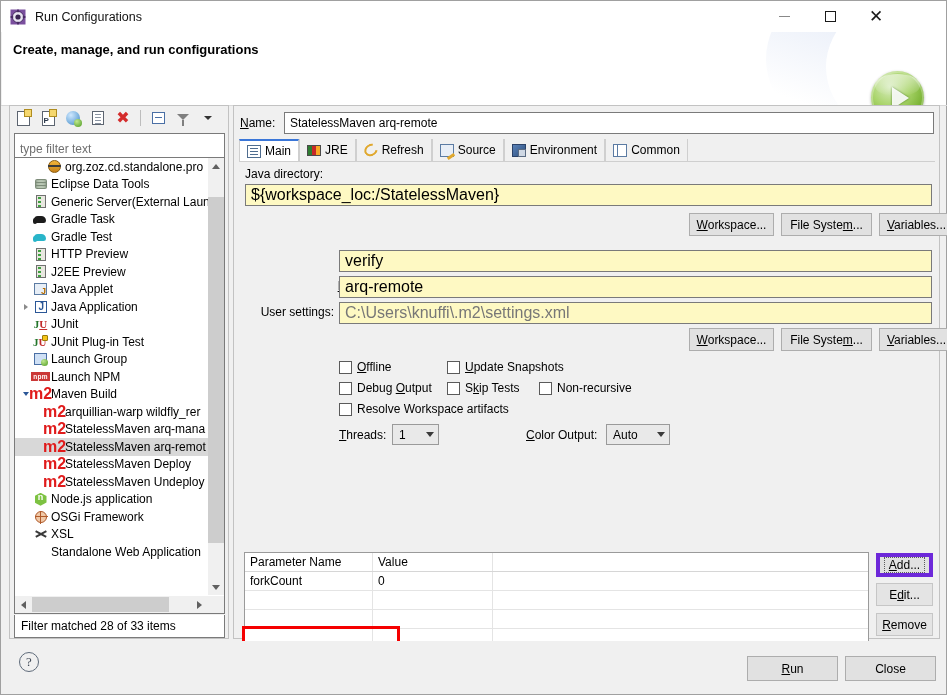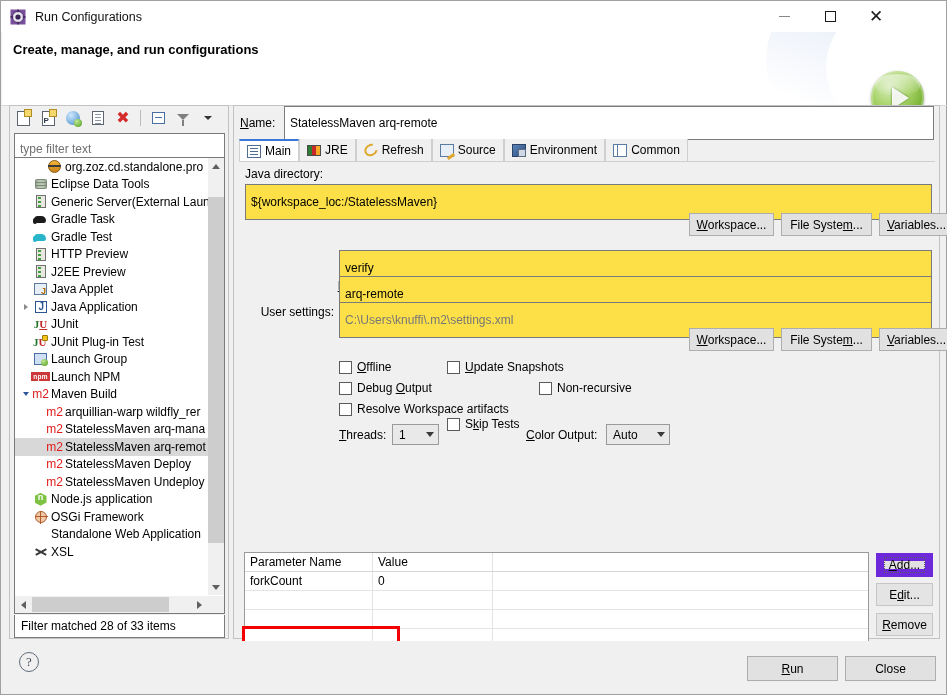--- a/index.html
+++ b/index.html
@@ -181,21 +181,21 @@
   .ic-junitplug { position:relative; width:15px; height:13px; }
   .ic-junitplug .txt { position:absolute; left:0; bottom:0; font-size:11px; font-weight:bold; font-family:"Liberation Serif", serif; line-height:11px; }
   .ic-junitplug .dot { position:absolute; right:0px; top:0px; width:6px; height:6px; background:#f5c518; border:1px solid #9a7b0a; border-radius:1px; }
 
   .ic-launchgrp { width:13px; height:12px; background:#cfe0f5; border:1px solid #4a6fa5; position:relative; }
   .ic-launchgrp::after { content:""; position:absolute; right:-2px; bottom:-2px; width:7px; height:7px; border-radius:50%;
     background:radial-gradient(circle at 35% 30%,#bfe890,#4e9a20); }
 
   .ic-npm { font-size:6.5px; font-weight:bold; color:#fff; background:#cb3837; padding:1px 2px; line-height:7px; letter-spacing:.3px; }
 
-  .ic-m2 { font-size:12px; font-weight:normal; color:#e01b1b; font-family:"Liberation Sans", sans-serif; line-height:10px; }
+  .ic-m2 { font-size:16px; font-weight:bold; color:#e01b1b; font-family:"Liberation Sans", sans-serif; line-height:10px; }
 
   .ic-node { width:12px; height:13px; background:#7dc242; position:relative;
     clip-path: polygon(50% 0%, 100% 25%, 100% 75%, 50% 100%, 0% 75%, 0% 25%); }
   .ic-node::after { content:"n"; position:absolute; left:0; right:0; top:-1px; text-align:center; font-size:9px; font-weight:bold; color:#fff; }
 
   .ic-osgi { width:12px; height:12px; border-radius:50%; border:1.4px solid #b05a2a; background:#f0c9a8; position:relative; }
   .ic-osgi::before { content:""; position:absolute; left:4px; top:-1px; width:1.4px; height:13px; background:#b05a2a; }
   .ic-osgi::after { content:""; position:absolute; left:-1px; top:4px; width:13px; height:1.4px; background:#b05a2a; }
 
   .ic-xsl { width:13px; height:12px; position:relative; }
@@ -241,21 +241,21 @@
   
   #right-panel {
     position:absolute; left:232px; top:104px; width:707px; height:534px;
     border:1px solid #c2c2c2;
     background:#f0f0f0;
   }
   #name-row { position:absolute; left:6px; top:6px; width:694px; height:22px; display:flex; align-items:center; }
   #name-label { width:44px; font-size:12px; }
   #name-input {
     width:650px; height:22px; border:1px solid #7a7a7a; background:#fff;
-    font-family:"Liberation Sans", sans-serif; font-size:12px; padding:16px 5px;
+    font-family:"Liberation Sans", sans-serif; font-size:12px; padding:4px 5px;
   }
 
   
   #tabs { position:absolute; left:5px; top:33px; width:696px; height:22px; display:flex; align-items:flex-end; }
   .tab {
     height:22px; display:flex; align-items:center; gap:4px; padding:0 7px;
     font-size:12px; background:#f0f0f0; border-left:1px solid #cfcfcf; border-right:1px solid #cfcfcf;
     position:relative;
   }
   .tab:first-child { border-left:none; }
@@ -275,32 +275,32 @@
   .ti-env { background:linear-gradient(135deg,#5a82b8,#2e4f7d); border:1px solid #2b4268; }
   .ti-env::after { content:""; position:absolute; right:-1px; bottom:-1px; width:6px; height:6px; background:#cfd8e4; border:1px solid #5a6b82; }
   .ti-common { background:#fff; border:1.2px solid #5b7ba3; }
   .ti-common::after { content:""; position:absolute; left:3px; top:0; bottom:0; width:1.2px; background:#5b7ba3; }
 
   
   #content { position:absolute; left:5px; top:56px; width:696px; height:472px; background:#f0f0f0; }
 
   .lbl { font-size:12px; color:#000; }
   .txt-input {
-    border:1px solid #7a7a7a; background:#fde047; height:36px;
-    font-family:"Liberation Sans", sans-serif; font-size:12px; padding:0 5px; color:#000;
+    border:1px solid #7a7a7a; background:#fef9c3; height:22px;
+    font-family:"Liberation Sans", sans-serif; font-size:16px; padding:0 5px; color:#000;
   }
   .txt-input.grey { color:#777; }
 
   .btn {
     background:#e1e1e1; border:1px solid #adadad; height:23px;
     font-family:"Liberation Sans", sans-serif; font-size:12px; color:#000;
     display:flex; align-items:center; justify-content:center;
   }
   .btn.disabled { color:#000000; background:#e4e4e4; border-color:#c6c6c6; }
-  .btn.focus { border:8px solid #6d28d9; }
+  .btn.focus { border:4px solid #6d28d9; }
   .btn.focus .inner { border:1px dotted #5b5b5b; padding:0 4px; }
 
   .u { text-decoration:underline; }
 
   .cb-row { display:flex; align-items:center; }
   .cb { width:13px; height:13px; border:1px solid #5a5a5a; background:#fff; flex:0 0 13px; }
   .cb-label { margin-left:5px; font-size:12px; }
 
   .combo {
     border:1px solid #9a9a9a; background:#e9e9e9; height:21px;
@@ -594,30 +594,30 @@
             <span style="flex: 0 0 0px;"></span>
             <span class="tw"></span>
             <span class="ti">
               <span class="ic-osgi"></span>
             </span>
             <span class="tlabel">OSGi Framework</span>
           </div>
           <div class="tree-row">
             <span style="flex: 0 0 0px;"></span>
             <span class="tw"></span>
+            <span class="ti">
+              <span class="ic-xsl"></span>
+            </span>
+            <span class="tlabel">XSL</span>
+          </div>
+          <div class="tree-row">
+            <span style="flex: 0 0 0px;"></span>
+            <span class="tw"></span>
             <span class="ti"></span>
             <span class="tlabel">Standalone Web Application</span>
-          </div>
-          <div class="tree-row">
-            <span style="flex: 0 0 0px;"></span>
-            <span class="tw"></span>
-            <span class="ti">
-              <span class="ic-xsl"></span>
-            </span>
-            <span class="tlabel">XSL</span>
           </div>
         </div>
 
       <div id="tree-vscroll">
         <div class="sb-arrow">
             <span class="sb-up"></span>
           </div>
         <div id="tree-vthumb"></div>
         <div class="sb-arrow" style="position:absolute;bottom:0;left:0;">
             <span class="sb-dn"></span>
@@ -714,21 +714,21 @@
         <span class="cb-label"><span class="u">O</span>ffline</span>
       </div>
       <div class="cb-row" style="position:absolute;left:208px;top:198px;">
         <span class="cb"></span>
         <span class="cb-label"><span class="u">U</span>pdate Snapshots</span>
       </div>
       <div class="cb-row" style="position:absolute;left:100px;top:219px;">
         <span class="cb"></span>
         <span class="cb-label">Debug <span class="u">O</span>utput</span>
       </div>
-      <div class="cb-row" style="position:absolute;left:208px;top:219px;margin-top:36px;">
+      <div class="cb-row" style="position:absolute;left:208px;top:219px;">
         <span class="cb"></span>
         <span class="cb-label">S<span class="u">k</span>ip Tests</span>
       </div>
       <div class="cb-row" style="position:absolute;left:300px;top:219px;">
         <span class="cb"></span>
         <span class="cb-label">Non-recursive</span>
       </div>
       <div class="cb-row" style="position:absolute;left:100px;top:240px;">
         <span class="cb"></span>
         <span class="cb-label">Resolve Workspace artifacts</span>

